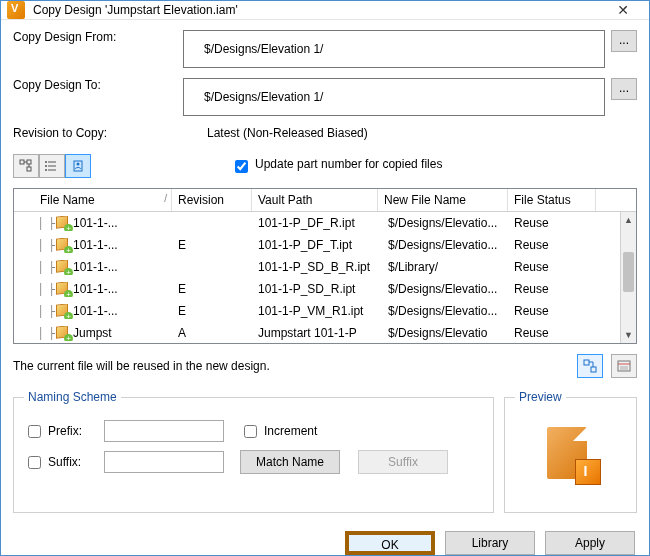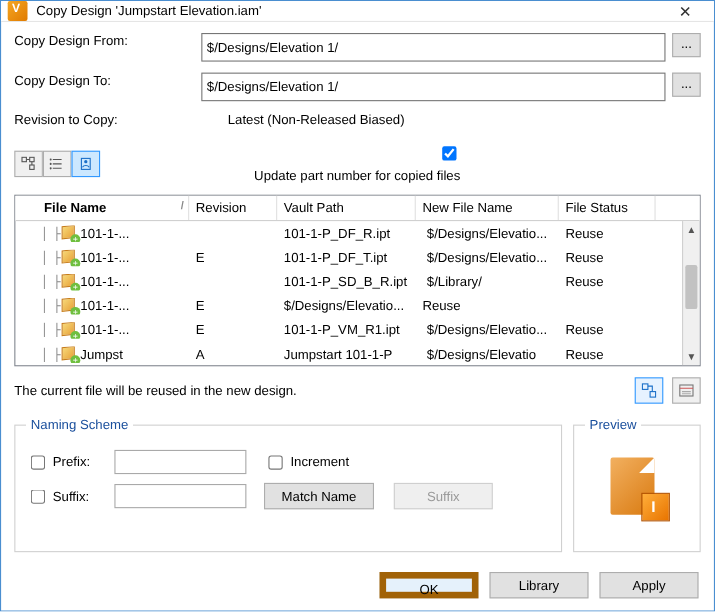--- a/index.html
+++ b/index.html
@@ -6,28 +6,28 @@
 body { margin: 0; background: #fff; color: #000; }
 .window { width: 650px; height: 556px; border: 1px solid #4a8ed0; background: #fff; display: flex; flex-direction: column; }
 .titlebar { height: 30px; background: #fff; display: flex; align-items: center; padding: 0 6px; border-bottom: 1px solid #e5e5e5; }
 .titlebar .app-icon { width: 18px; height: 18px; background: linear-gradient(135deg,#f5a623,#e07b00); margin-right: 8px; border-radius: 2px; position:relative;}
 .titlebar .app-icon::after{content:"V";position:absolute;left:4px;top:1px;color:#fff;font-weight:bold;font-size:11px;}
 .titlebar .title { flex: 1; }
 .titlebar .close { width: 40px; text-align: center; font-size: 14px; color: #333; cursor: pointer; }
 .content { padding: 10px 12px 8px 12px; flex: 1; display: flex; flex-direction: column; gap: 4px; }
 .row { display: flex; align-items: flex-start; margin-bottom: 6px; }
 .row .lbl { width: 170px; }
-.row input.path { flex: 1; height: 26px; border: 1px solid #767676; padding: 0 4px; }
+.row input.path { flex: 1; height: 38px; border: 1px solid #767676; padding: 0 20px; }
 .row .browse { width: 26px; height: 22px; margin-left: 6px; border: 1px solid #adadad; background: #e1e1e1; text-align: center; line-height: 18px; cursor: pointer; }
 .toolbar-row { display: flex; align-items: center; margin: 4px 0 6px 0; }
 .view-btns { display: flex; gap: 0; }
 .vbtn { width: 26px; height: 24px; border: 1px solid #adadad; background: #f0f0f0; display: flex; align-items: center; justify-content: center; cursor: pointer; }
 .vbtn.active { border: 1px solid #3399ff; background: #cce8ff; }
 .vbtn svg { width: 14px; height: 14px; }
-.update-chk { margin-left: 140px; display: flex; align-items: flex-end; gap: 4px; flex-direction: column; }
+.update-chk { margin-left: 140px; display: flex; align-items: flex-start; gap: 4px; }
 .grid-wrap { border: 1px solid #828790; height: 156px; display: flex; flex-direction: column; }
 .grid-head { display: flex; background: #fff; border-bottom: 1px solid #d0d0d0; }
 .gh { padding: 4px 6px; border-right: 1px solid #e0e0e0; position: relative; }
 .gh.sort::after { content: "/"; color: #888; position: absolute; right: 4px; top: 4px; font-size: 10px; }
 .grid-body { flex: 1; overflow: hidden; position: relative; }
 .grow { display: flex; height: 22px; align-items: center; }
 .gc { padding: 0 6px; overflow: hidden; white-space: nowrap; text-overflow: ellipsis; }
 .c-file { width: 158px; display:flex; align-items:center; gap:2px;}
 .c-rev  { width: 80px; }
 .c-new  { width: 130px; }
@@ -47,22 +47,22 @@
 fieldset { border:1px solid #d0d0d0; padding:8px 10px 14px 10px; margin:0;}
 legend { padding:0 4px; color:#1a4f9c;}
 .lower { display:flex; gap:10px; }
 .ns { flex:1; }
 .ns-row { display:flex; align-items:center; gap:8px; margin:8px 0;}
 .ns-row .chk { display:flex; align-items:center; gap:4px; width:72px;}
 .ns-row input.txt { width:120px; height:22px; border:1px solid #a9a9a9;}
 .ns-row .mid { width:110px; display:flex; align-items:center; gap:4px; margin-left:8px;}
 .btn { width:90px; height:24px; border:1px solid #adadad; background:#e1e1e1; text-align:center; line-height:22px; cursor:pointer;}
 .btn.disabled { color:#9a9a9a; border-color:#cfcfcf; background:#efefef; cursor:default;}
-.btn.primary { border:6px solid #a16207; background:#e5f1fb; line-height:20px;}
-.preview { width:116px;}
+.btn.primary { border:4px solid #a16207; background:#e5f1fb; line-height:20px;}
+.preview { width:133px;}
 .preview-body { height:86px; display:flex; align-items:center; justify-content:center;}
 .pv-icon { width:60px; height:60px; position:relative;}
 .pv-icon .pg { position:absolute; left:6px; top:2px; width:40px; height:52px; background:linear-gradient(135deg,#f2b060,#d97a10); border-radius:2px;}
 .pv-icon .pg::before{content:"";position:absolute;right:0;top:0;border-style:solid;border-width:0 0 14px 14px;border-color:transparent transparent #fff transparent;}
 .pv-icon .cube{position:absolute;right:0;bottom:0;width:26px;height:26px;background:linear-gradient(135deg,#ffae3a,#e87400);border:1px solid #b35300;}
 .pv-icon .cube::after{content:"I";position:absolute;left:8px;top:3px;color:#fff;font-weight:bold;font-size:14px;}
 .footer { display:flex; justify-content:flex-end; gap:10px; padding:10px 14px 14px 0;}
 input[type=checkbox]{width:13px;height:13px;}
 </style>
 </head>
@@ -118,21 +118,21 @@
           </div>
       </div>
       <div class="update-chk">
         <input type="checkbox" checked="" style="">
         <span>Update part number for copied files</span>
       </div>
     </div>
 
     <div class="grid-wrap">
       <div class="grid-head">
-        <div class="gh c-file sort" style="padding-left:26px;font-weight:bold;">File Name</div>
+        <div class="gh c-file sort" style="padding-left:26px;">File Name</div>
         <div class="gh c-rev">Revision</div>
         <div class="gh c-path">Vault Path</div>
         <div class="gh c-new">New File Name</div>
         <div class="gh c-stat">File Status</div>
       </div>
       <div class="grid-body" id="grid-body">
         <div class="grow">
             <div class="gc c-file">
               <span class="tree-line">│ ├</span>
               <span class="ficon">
@@ -177,20 +177,21 @@
           <div class="grow">
             <div class="gc c-file">
               <span class="tree-line">│ ├</span>
               <span class="ficon">
                 <span class="box"></span>
                 <span class="plus">+</span>
               </span>
               <span>101-1-...</span>
             </div>
             <div class="gc c-rev">E</div>
+            <div class="gc c-new">101-1-P_SD_R.ipt</div>
             <div class="gc c-path">$/Designs/Elevatio...</div>
             <div class="gc c-stat">Reuse</div>
           </div>
           <div class="grow">
             <div class="gc c-file">
               <span class="tree-line">│ ├</span>
               <span class="ficon">
                 <span class="box"></span>
                 <span class="plus">+</span>
               </span>

